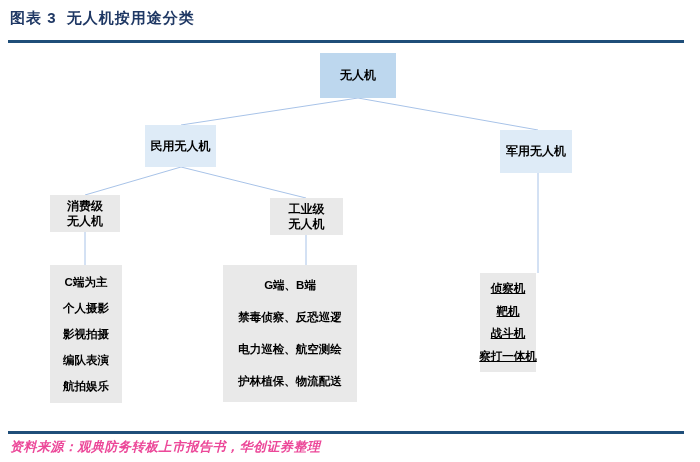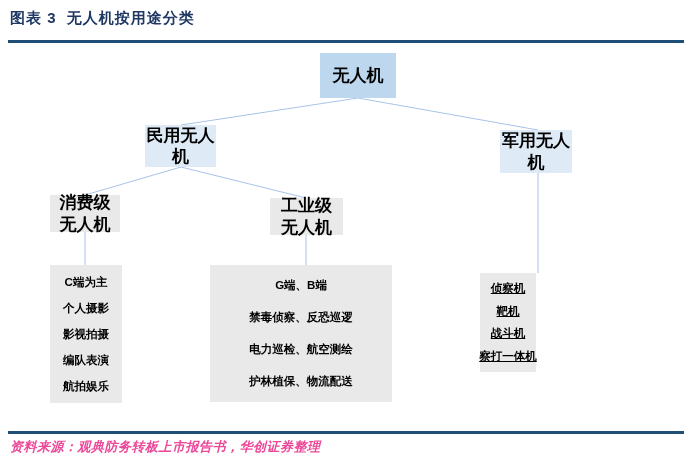--- a/index.html
+++ b/index.html
@@ -47,21 +47,21 @@
     left: 0; top: 0;
     width: 700px; height: 462px;
   }
   .node {
     position: absolute;
     display: flex;
     flex-direction: column;
     align-items: center;
     justify-content: center;
     font-weight: bold;
-    font-size: 17px;
+    font-size: 12px;
     color: #000000;
     text-align: center;
     line-height: 1.25;
   }
   .node-root   { left: 320px; top: 53px;  width: 76px; height: 45px; background: #BDD7EE; }
   .node-civil  { left: 145px; top: 125px; width: 71px; height: 42px; background: #DEEBF7; }
   .node-mil    { left: 500px; top: 130px; width: 72px; height: 43px; background: #DEEBF7; }
   .node-cons   { left: 50px;  top: 195px; width: 70px; height: 37px; background: #E9E9E9; text-align: right; }
   .node-ind    { left: 270px; top: 198px; width: 73px; height: 37px; background: #E9E9E9; }
   .leaf-box {
@@ -72,21 +72,21 @@
     align-items: center;
     background: #E9E9E9;
     font-weight: bold;
     font-size: 11.5px;
     color: #000000;
     text-align: center;
     padding: 4px 0;
     box-sizing: border-box;
   }
   .leaf-cons { left: 50px;  top: 265px; width: 72px;  height: 138px; }
-  .leaf-ind  { left: 210px; top: 265px; width: 182px; height: 137px; }
+  .leaf-ind  { left: 223px; top: 265px; width: 134px; height: 137px; }
   .leaf-mil  { left: 480px; top: 273px; width: 56px;  height: 99px; text-decoration: underline; }
   .leaf-item { white-space: nowrap; }
 </style>
 </head>
 <body>
 
 <div class="page">
 
   <div class="figure-title">图表 3  无人机按用途分类</div>
   <div class="rule rule-top"></div>

